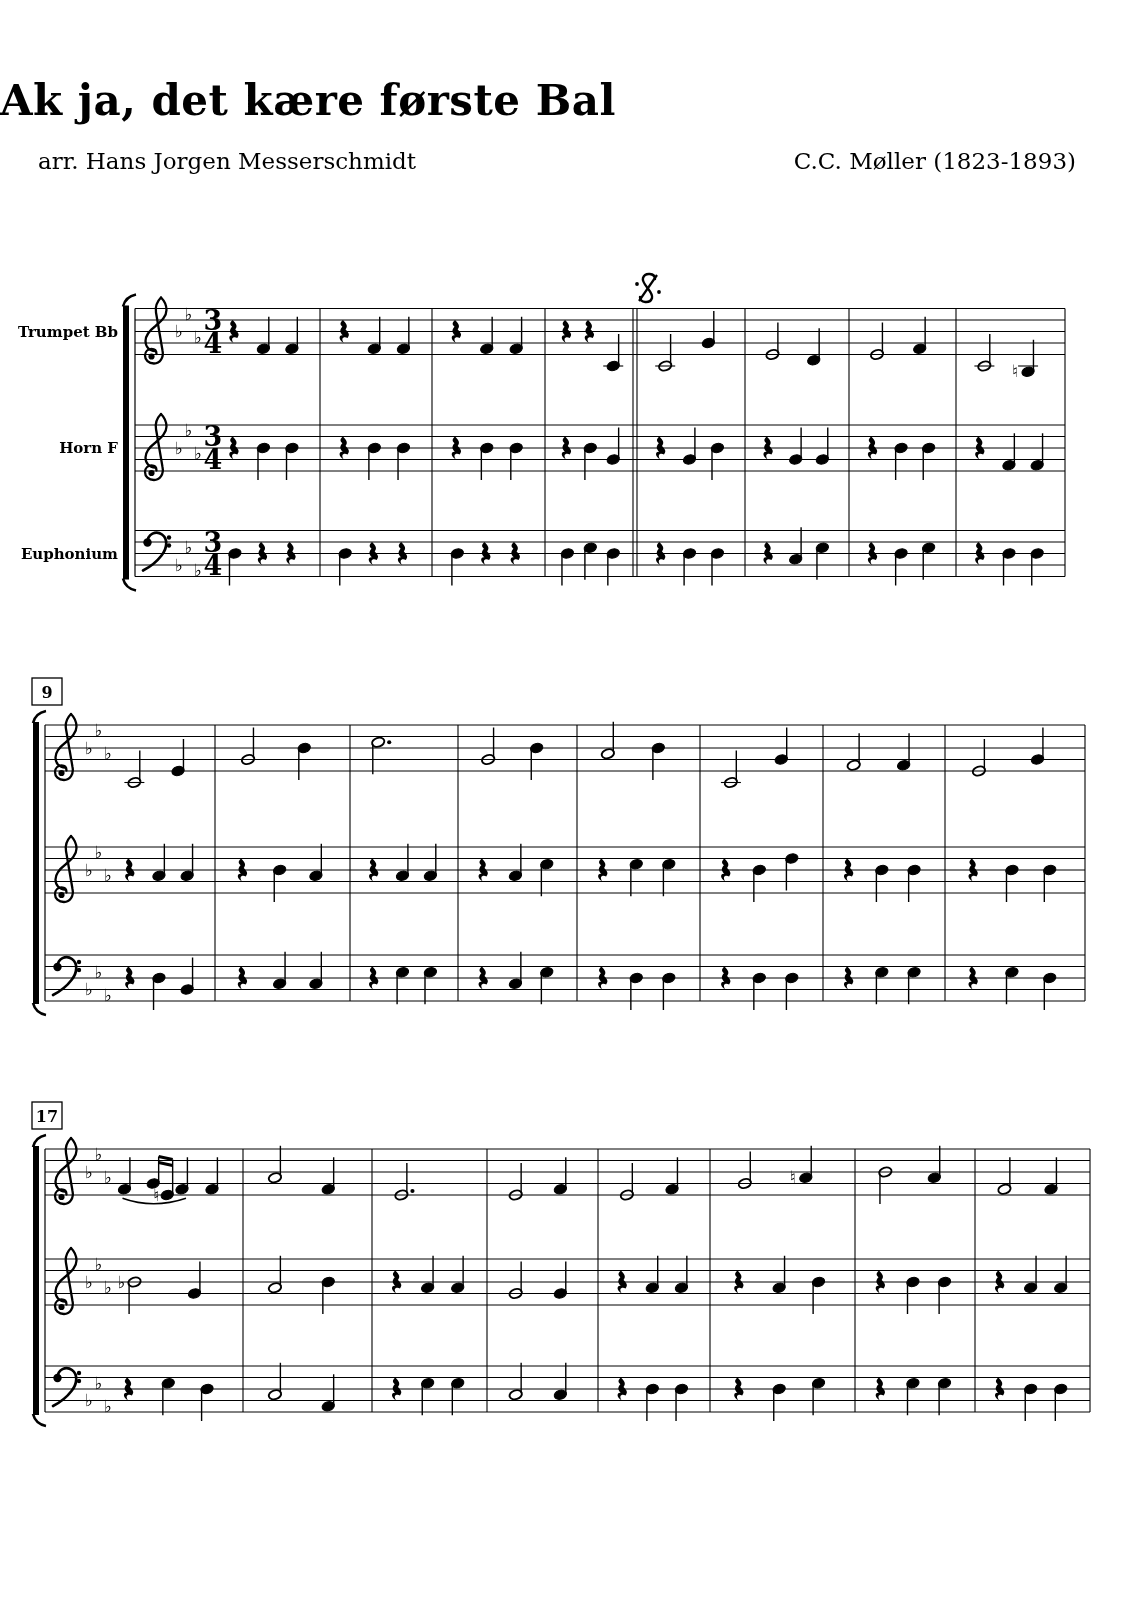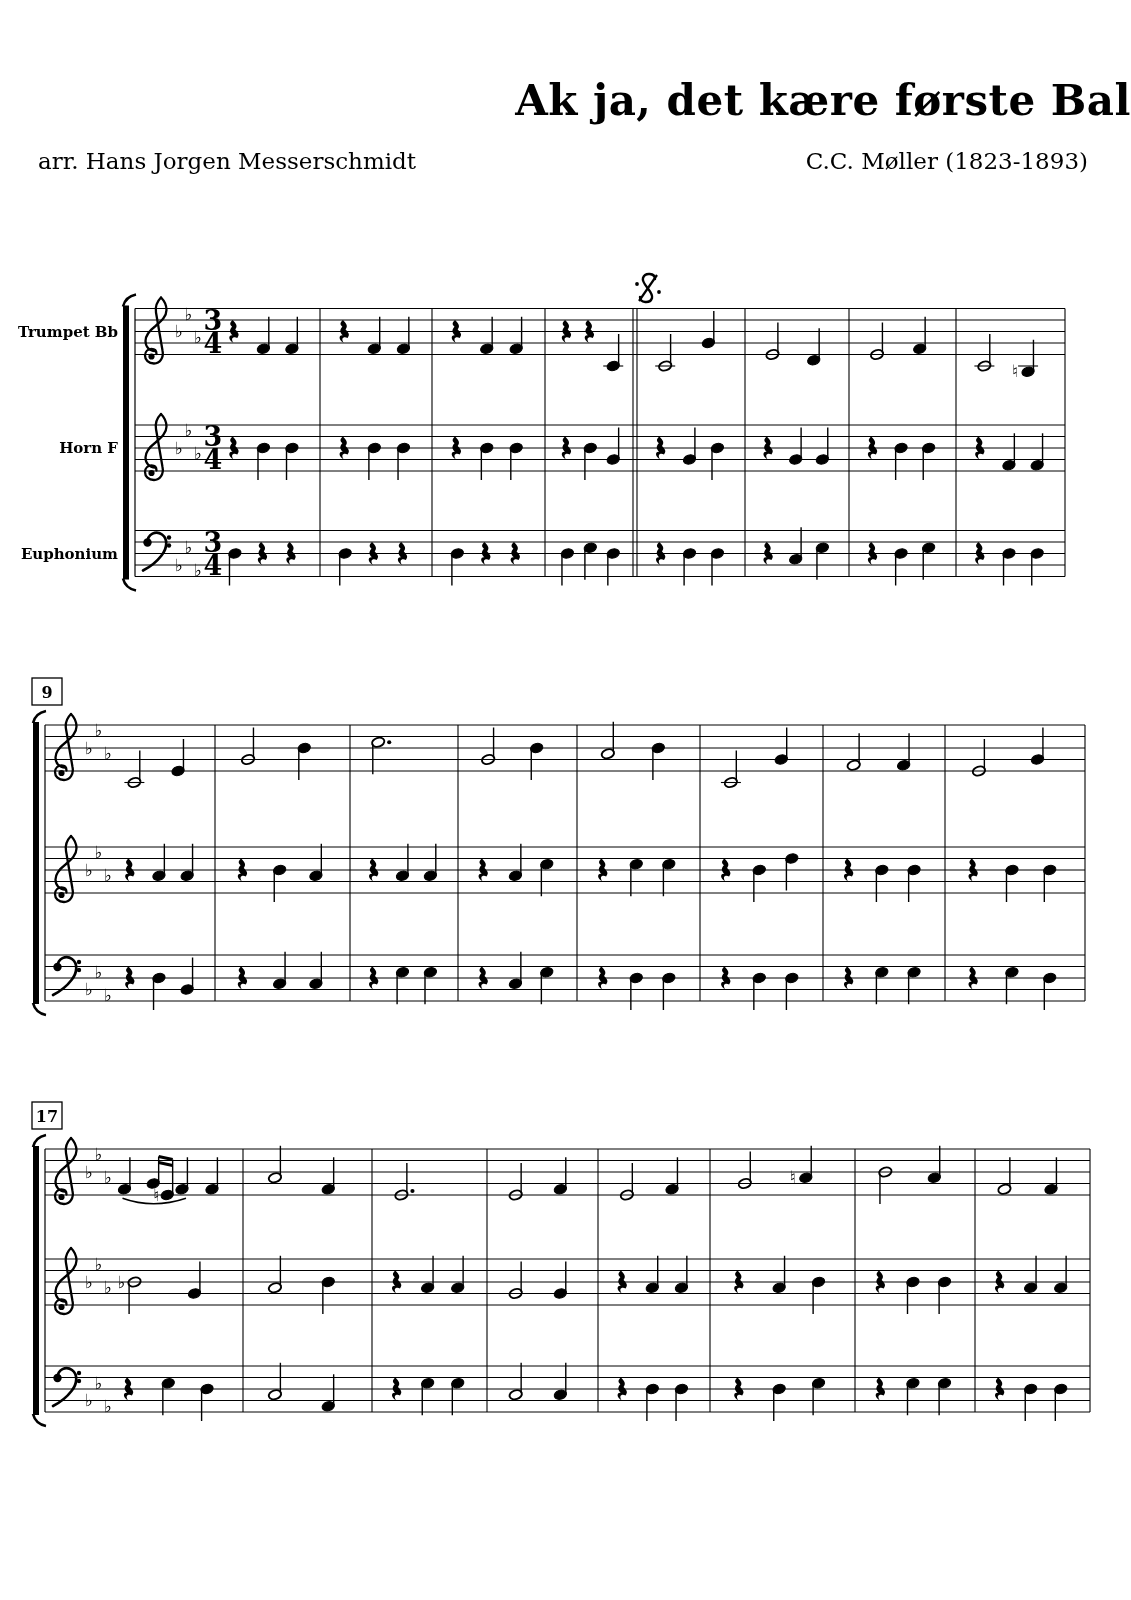--- a/index.html
+++ b/index.html
@@ -1,23 +1,23 @@
 <!DOCTYPE html>
 <html><head>
 <meta charset="utf-8">
 <style>
   html,body{margin:0;padding:0;background:#fff;}
   body{width:1131px;height:1600px;position:relative;overflow:hidden;
        font-family:"DejaVu Serif","Liberation Serif",serif;color:#000;}
   .page{position:absolute;inset:0;background:#ffffff;}
-  .title{position:absolute;top:76px;left:0;width:100%;text-align:right;
+  .title{position:absolute;top:76px;left:0;width:100%;text-align:left;
          font-size:42px;font-weight:bold;letter-spacing:.5px;}
   .byline{position:absolute;top:148px;left:38px;right:39px;height:26px;font-size:23px;}
   .arranger{position:absolute;left:0;top:0;}
-  .composer{position:absolute;right:4px;top:0;}
+  .composer{position:absolute;right:16px;top:0;}
   svg text{font-family:"DejaVu Serif","Liberation Serif",serif;}
   .score{position:absolute;left:0;top:0;}
 </style>
 </head>
 <body>
 
 <div class="page">
   <div class="title">Ak ja, det kære første Bal</div>
   <div class="byline">
     <span class="arranger">arr. Hans Jorgen Messerschmidt</span>

